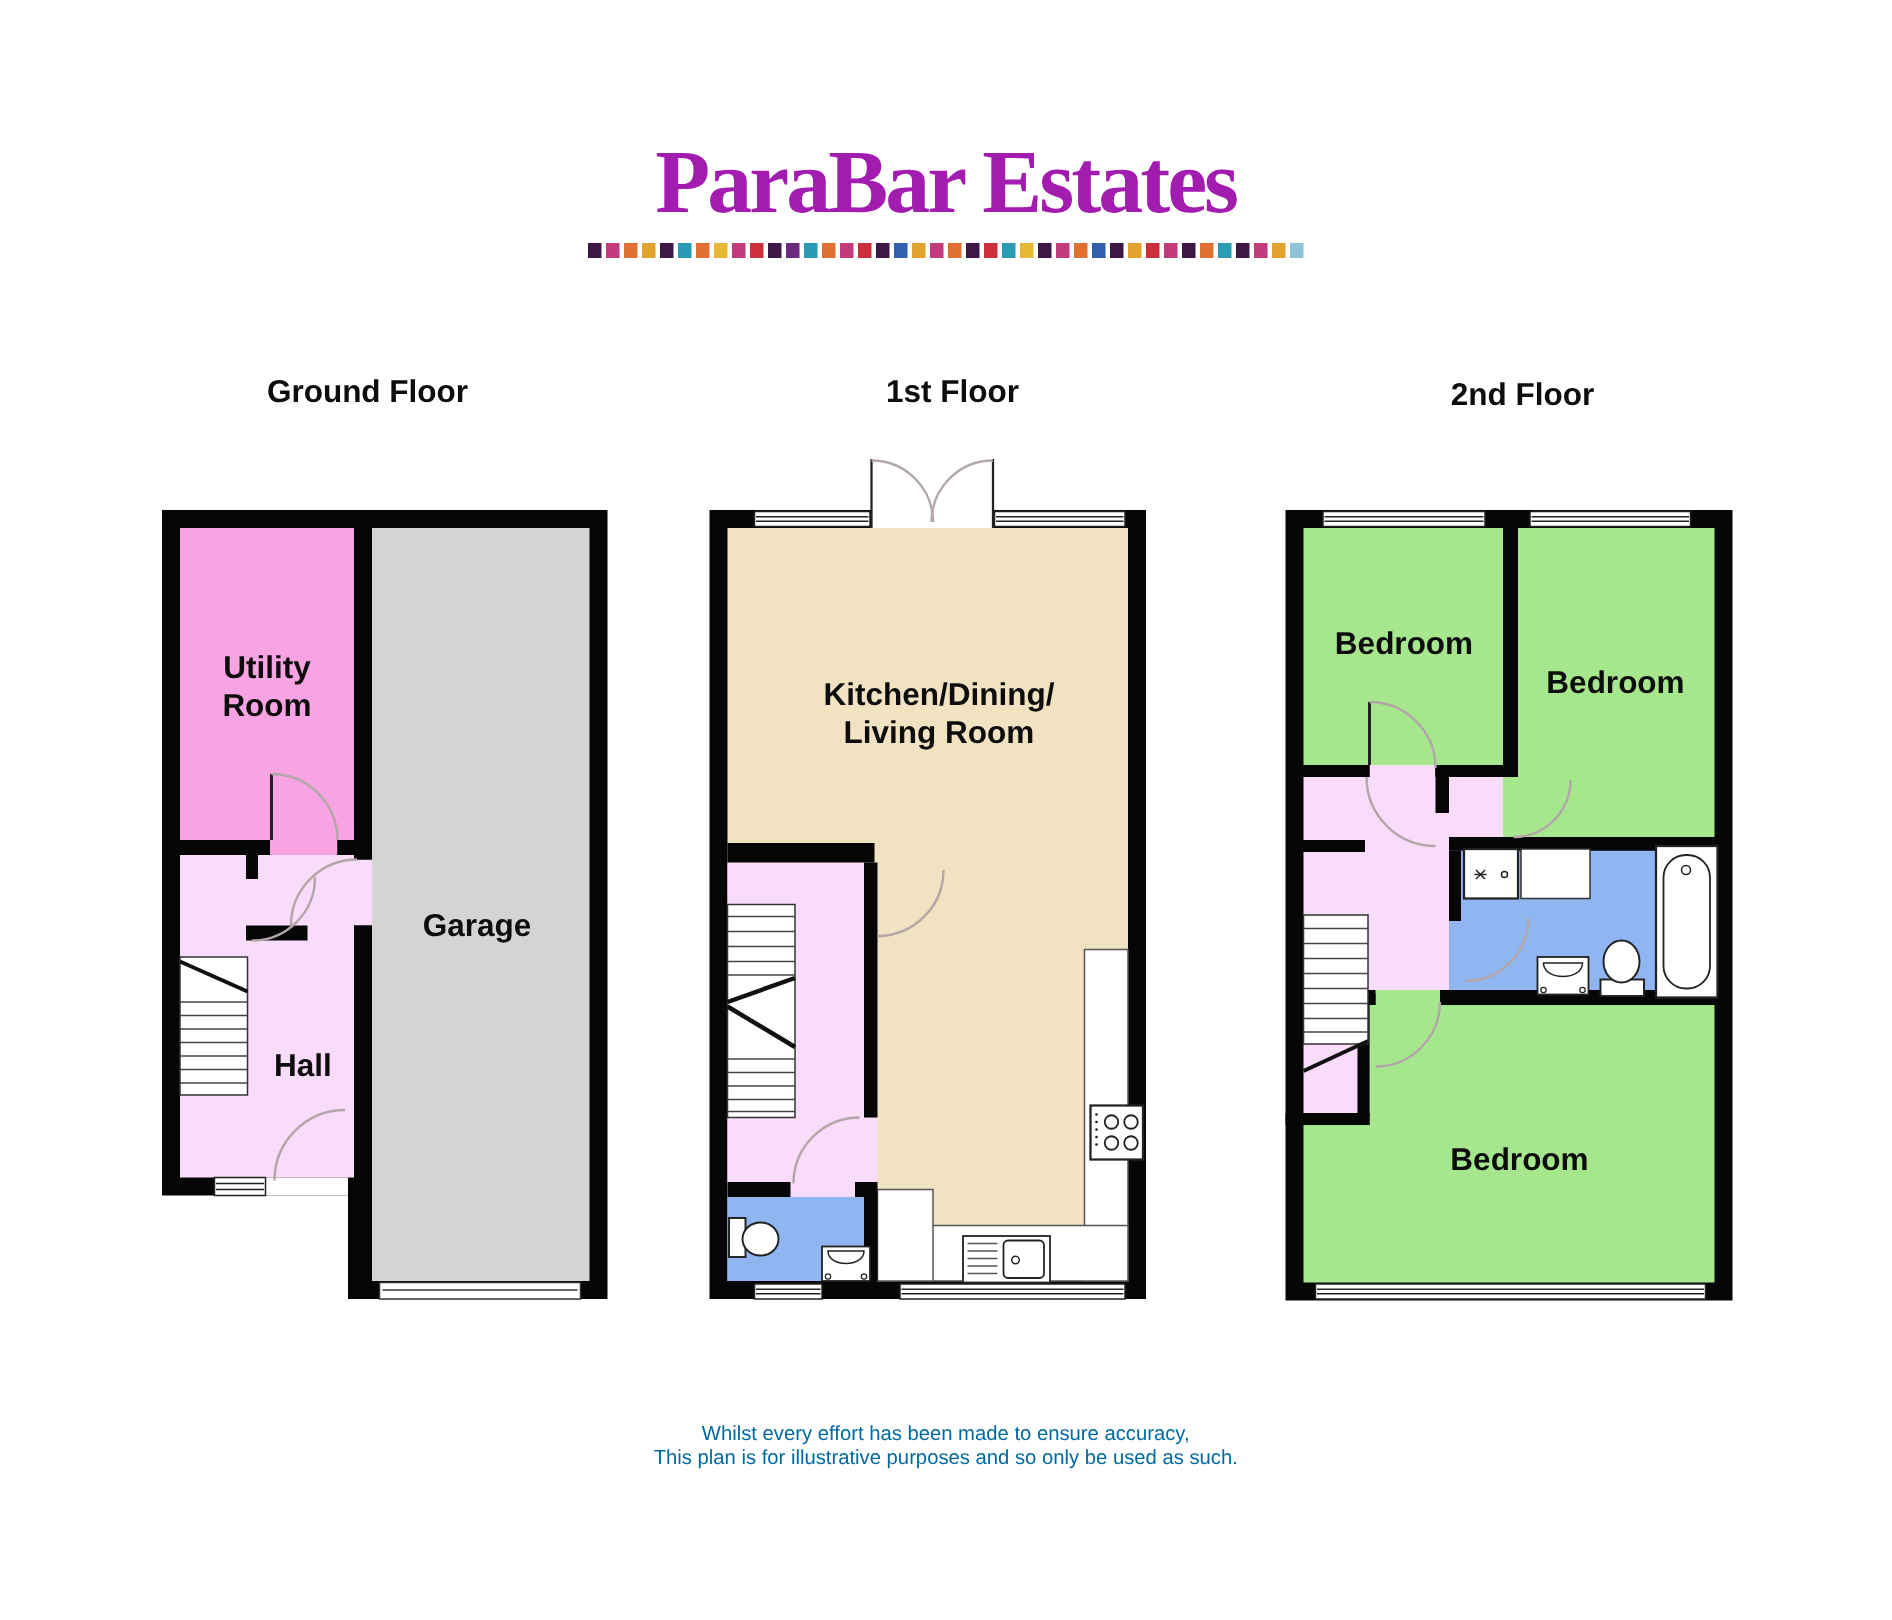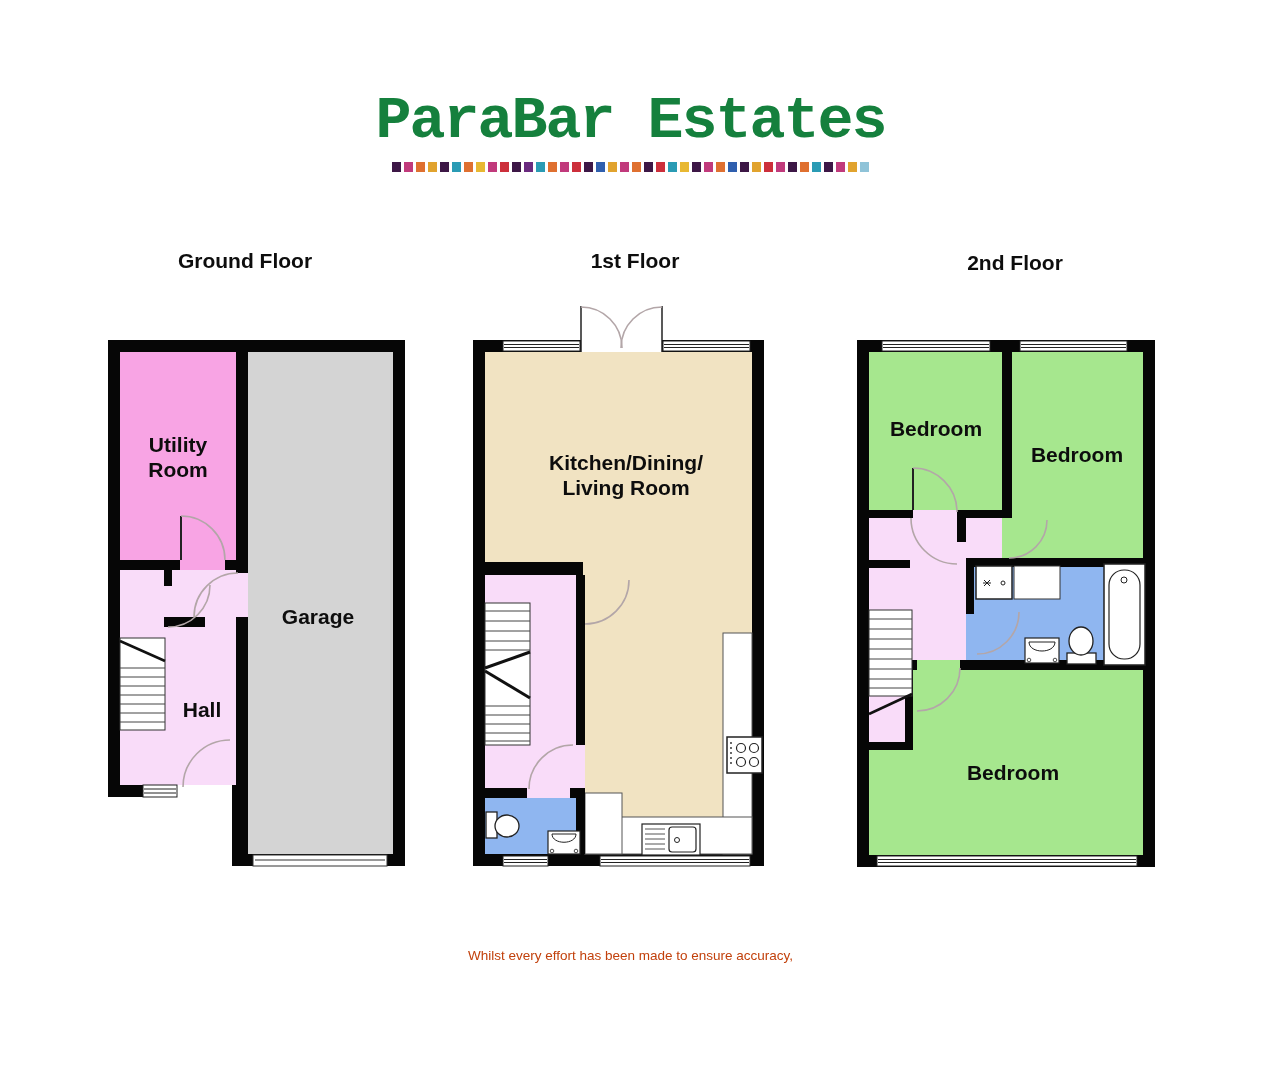--- a/index.html
+++ b/index.html
@@ -2,31 +2,31 @@
 <html><head>
 <meta charset="utf-8">
 <style>
   html,body{margin:0;padding:0;}
   body{
     width:1261px;height:1080px;position:relative;background:#ffffff;
     font-family:"Liberation Sans", sans-serif;overflow:hidden;
   }
   .logo-block{position:absolute;left:0;top:88px;width:1261px;text-align:center;}
   .logo-title{
-    font-weight:700;font-size:60px;letter-spacing:-2px;color:#15803d;
-    font-family:Liberation Mono, monospace;line-height:1.1;
+    font-weight:700;font-size:60px;letter-spacing:-2px;color:#a21caf;
+    font-family:Liberation Serif, serif;line-height:1.1;
   }
   .logo-strip{margin-top:8px;height:12px;line-height:0;white-space:nowrap;}
   .logo-strip .chip{display:inline-block;width:9px;height:10px;margin:0 1.5px;}
   .plans-svg{position:absolute;left:0;top:0;}
   .floor-title{font:700 21px "Liberation Sans", sans-serif;fill:#0d0d0d;}
   .room-label{font:700 21px "Liberation Sans", sans-serif;fill:#0d0d0d;}
   .disclaimer{
     position:absolute;left:0;top:948px;width:1261px;text-align:center;
-    font-size:13.5px;line-height:16px;color:#c2410c;
+    font-size:13.5px;line-height:16px;color:#0369a1;
   }
 </style>
 </head>
 <body>
 
 <div class="logo-block">
   <div class="logo-title">ParaBar Estates</div>
   <div class="logo-strip"><span class="chip" style="background: rgb(61, 23, 70);"></span><span class="chip" style="background: rgb(193, 58, 124);"></span><span class="chip" style="background: rgb(223, 112, 48);"></span><span class="chip" style="background: rgb(225, 163, 46);"></span><span class="chip" style="background: rgb(61, 23, 70);"></span><span class="chip" style="background: rgb(42, 155, 180);"></span><span class="chip" style="background: rgb(223, 112, 48);"></span><span class="chip" style="background: rgb(232, 184, 50);"></span><span class="chip" style="background: rgb(193, 58, 124);"></span><span class="chip" style="background: rgb(204, 47, 59);"></span><span class="chip" style="background: rgb(61, 23, 70);"></span><span class="chip" style="background: rgb(106, 42, 126);"></span><span class="chip" style="background: rgb(42, 155, 180);"></span><span class="chip" style="background: rgb(223, 112, 48);"></span><span class="chip" style="background: rgb(193, 58, 124);"></span><span class="chip" style="background: rgb(204, 47, 59);"></span><span class="chip" style="background: rgb(61, 23, 70);"></span><span class="chip" style="background: rgb(47, 95, 174);"></span><span class="chip" style="background: rgb(225, 163, 46);"></span><span class="chip" style="background: rgb(193, 58, 124);"></span><span class="chip" style="background: rgb(223, 112, 48);"></span><span class="chip" style="background: rgb(61, 23, 70);"></span><span class="chip" style="background: rgb(204, 47, 59);"></span><span class="chip" style="background: rgb(42, 155, 180);"></span><span class="chip" style="background: rgb(232, 184, 50);"></span><span class="chip" style="background: rgb(61, 23, 70);"></span><span class="chip" style="background: rgb(193, 58, 124);"></span><span class="chip" style="background: rgb(223, 112, 48);"></span><span class="chip" style="background: rgb(47, 95, 174);"></span><span class="chip" style="background: rgb(61, 23, 70);"></span><span class="chip" style="background: rgb(225, 163, 46);"></span><span class="chip" style="background: rgb(204, 47, 59);"></span><span class="chip" style="background: rgb(193, 58, 124);"></span><span class="chip" style="background: rgb(61, 23, 70);"></span><span class="chip" style="background: rgb(223, 112, 48);"></span><span class="chip" style="background: rgb(42, 155, 180);"></span><span class="chip" style="background: rgb(61, 23, 70);"></span><span class="chip" style="background: rgb(193, 58, 124);"></span><span class="chip" style="background: rgb(225, 163, 46);"></span><span class="chip" style="background: rgb(143, 195, 216);"></span></div>
 </div>
 
@@ -286,13 +286,14 @@
     </g>
 
     <text class="room-label" x="936" y="436" text-anchor="middle">Bedroom</text>
     <text class="room-label" x="1077" y="462" text-anchor="middle">Bedroom</text>
     <text class="room-label" x="1013" y="780" text-anchor="middle">Bedroom</text>
   </g>
 </svg>
 
 <div class="disclaimer">
   <div>Whilst every effort has been made to ensure accuracy,</div>
+  <div>This plan is for illustrative purposes and so only be used as such.</div>
 </div>
 
 </body></html>

